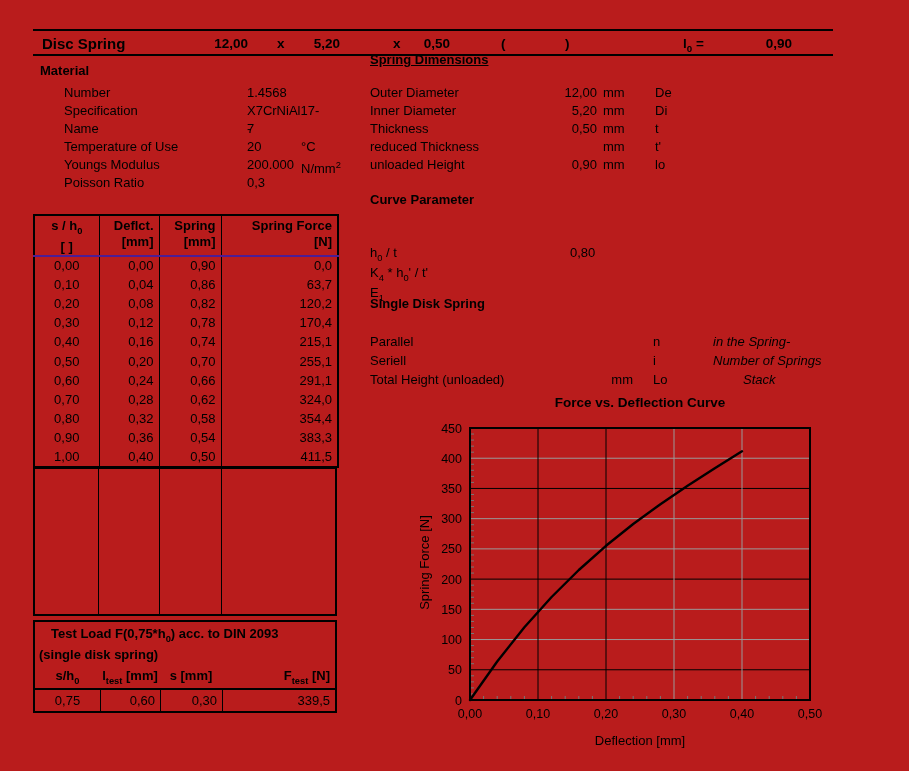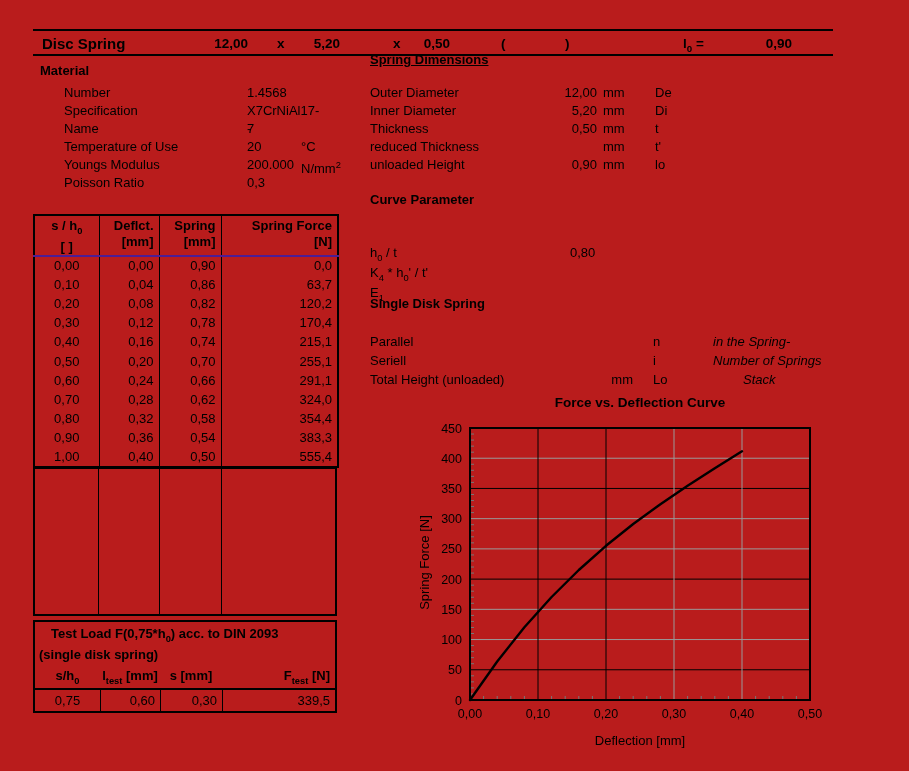--- a/index.html
+++ b/index.html
@@ -284,21 +284,21 @@
       <tr>
           <td class="ca">0,90</td>
           <td class="ra">0,36</td>
           <td class="ra">0,54</td>
           <td class="ra">383,3</td>
         </tr>
       <tr>
           <td class="ca">1,00</td>
           <td class="ra">0,40</td>
           <td class="ra">0,50</td>
-          <td class="ra">555,4</td>
+          <td class="ra">411,5</td>
         </tr>
     </tbody>
   </table>
 
   <div class="abs empty-box" style="left:33px; top:467px; width:304px; height:149px;">
     <div class="vline" style="left:63px;"></div>
     <div class="vline" style="left:124px;"></div>
     <div class="vline" style="left:186px;"></div>
   </div>
 

